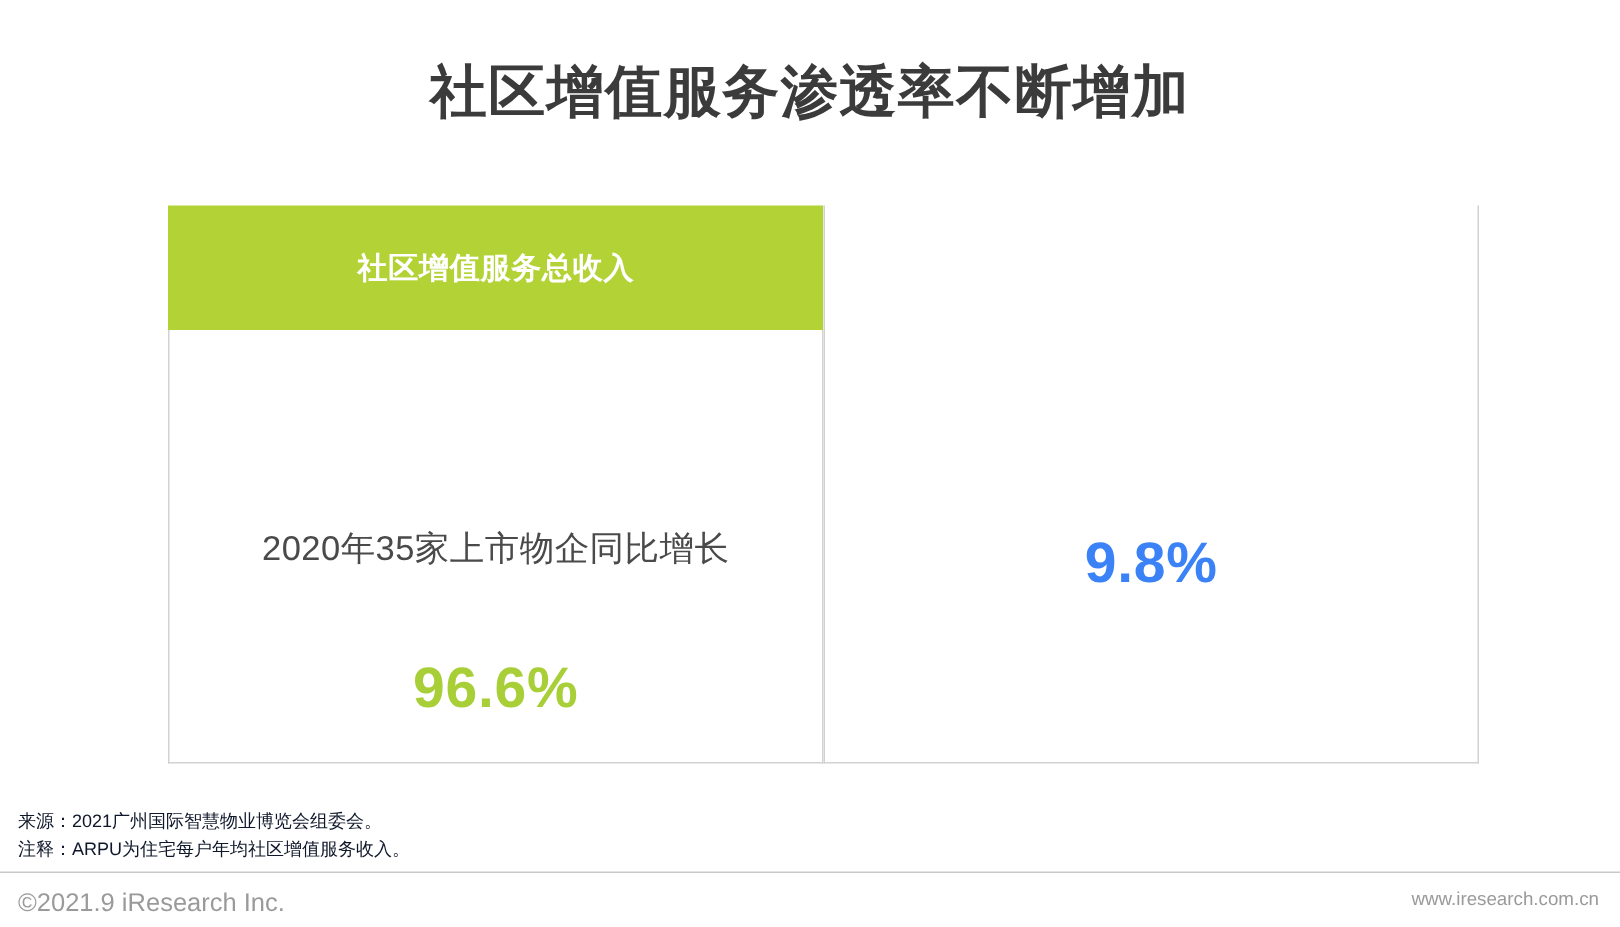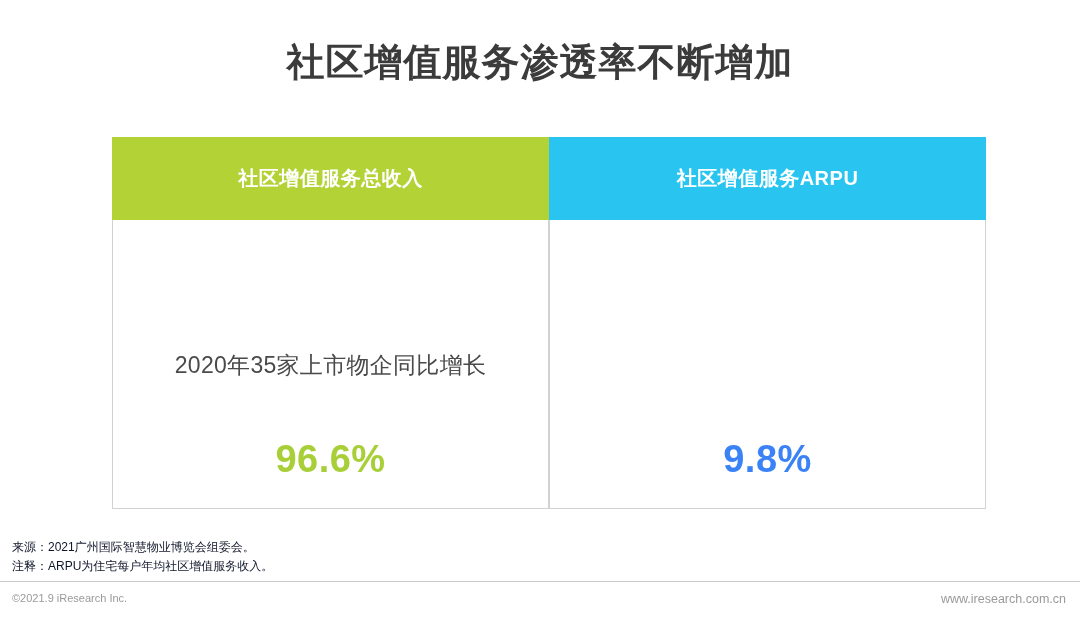--- a/index.html
+++ b/index.html
@@ -112,21 +112,21 @@
     width: 1080px;
     height: 1px;
     background: #c9c9c9;
   }
 
   
   .footer-left {
     position: absolute;
     left: 12px;
     top: 592px;
-    font-size: 11px;
+    font-size: 17px;
     color: #9a9a9a;
   }
   .footer-right {
     position: absolute;
     right: 14px;
     top: 592px;
     font-size: 12.5px;
     color: #9a9a9a;
   }
 </style>
@@ -141,23 +141,20 @@
     <div class="card-header green">
       <span>社区增值服务总收入</span>
     </div>
     <div class="card-body">
       <div class="card-subtitle">2020年35家上市物企同比增长</div>
       <div class="card-value green">96.6%</div>
     </div>
   </div>
 
   <div class="card">
-    <div class="card-header cyan">
-      <span>社区增值服务ARPU</span>
-    </div>
     <div class="card-body">
       <div class="card-value cyan">9.8%</div>
     </div>
   </div>
 
 </div>
 
 <div class="footnotes">
   <div class="footnote-line">来源：2021广州国际智慧物业博览会组委会。</div>
   <div class="footnote-line">注释：ARPU为住宅每户年均社区增值服务收入。</div>

